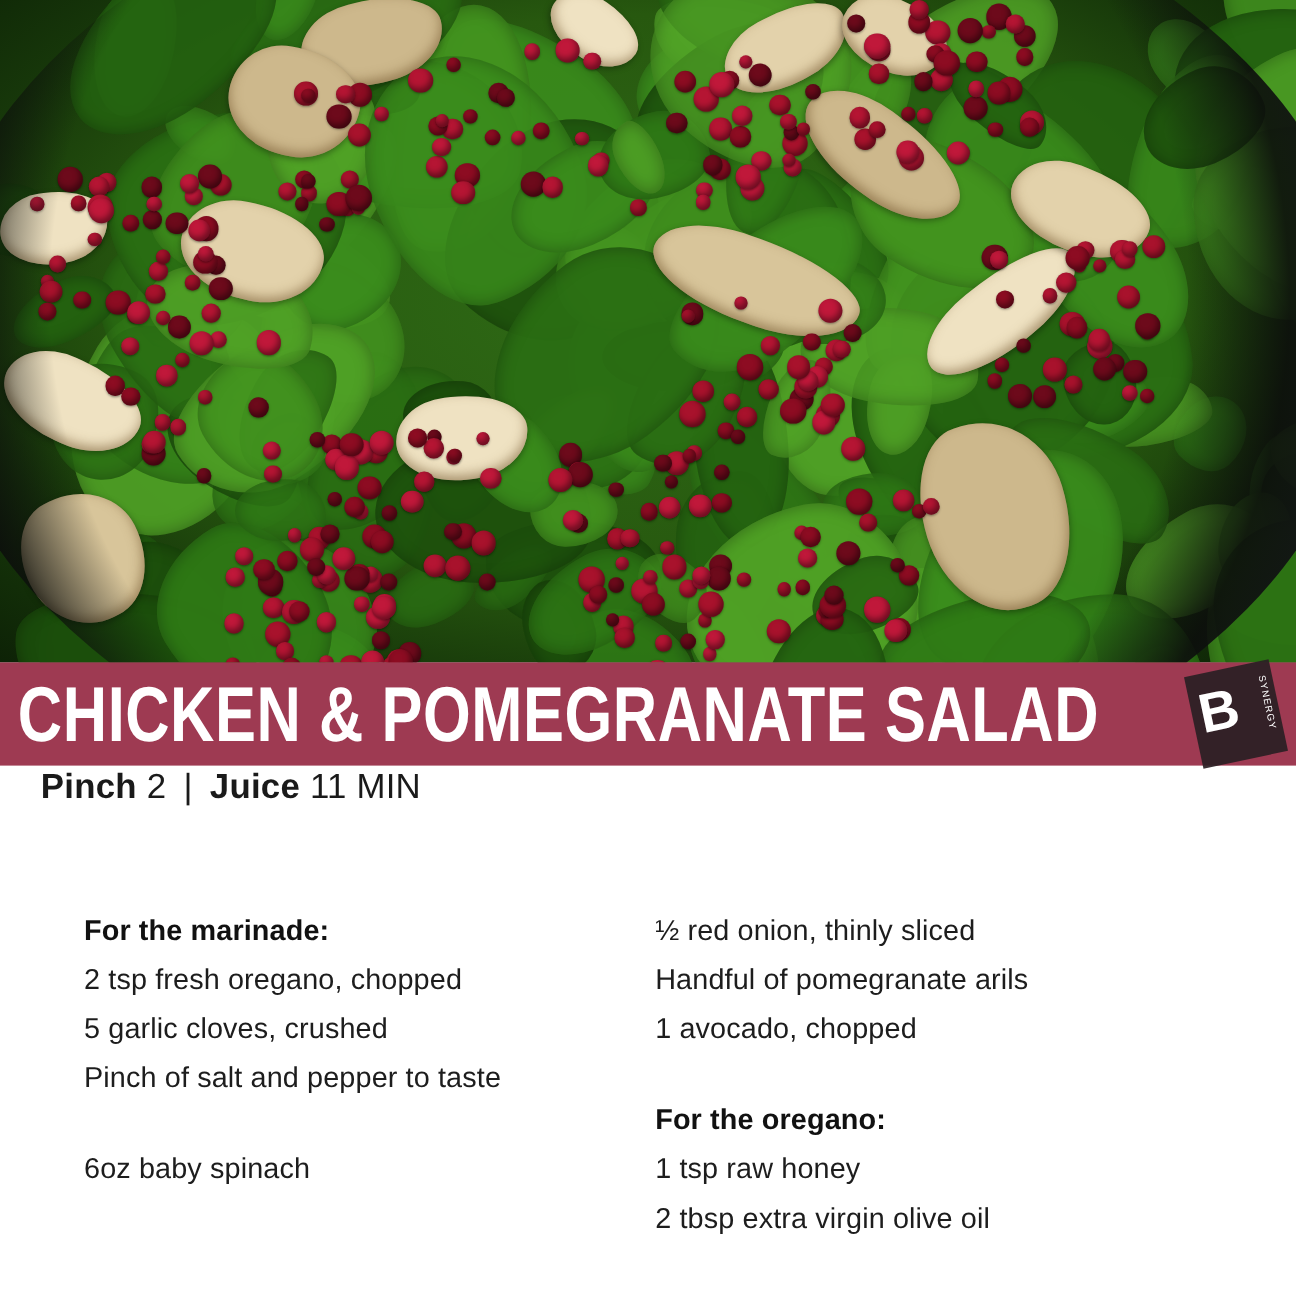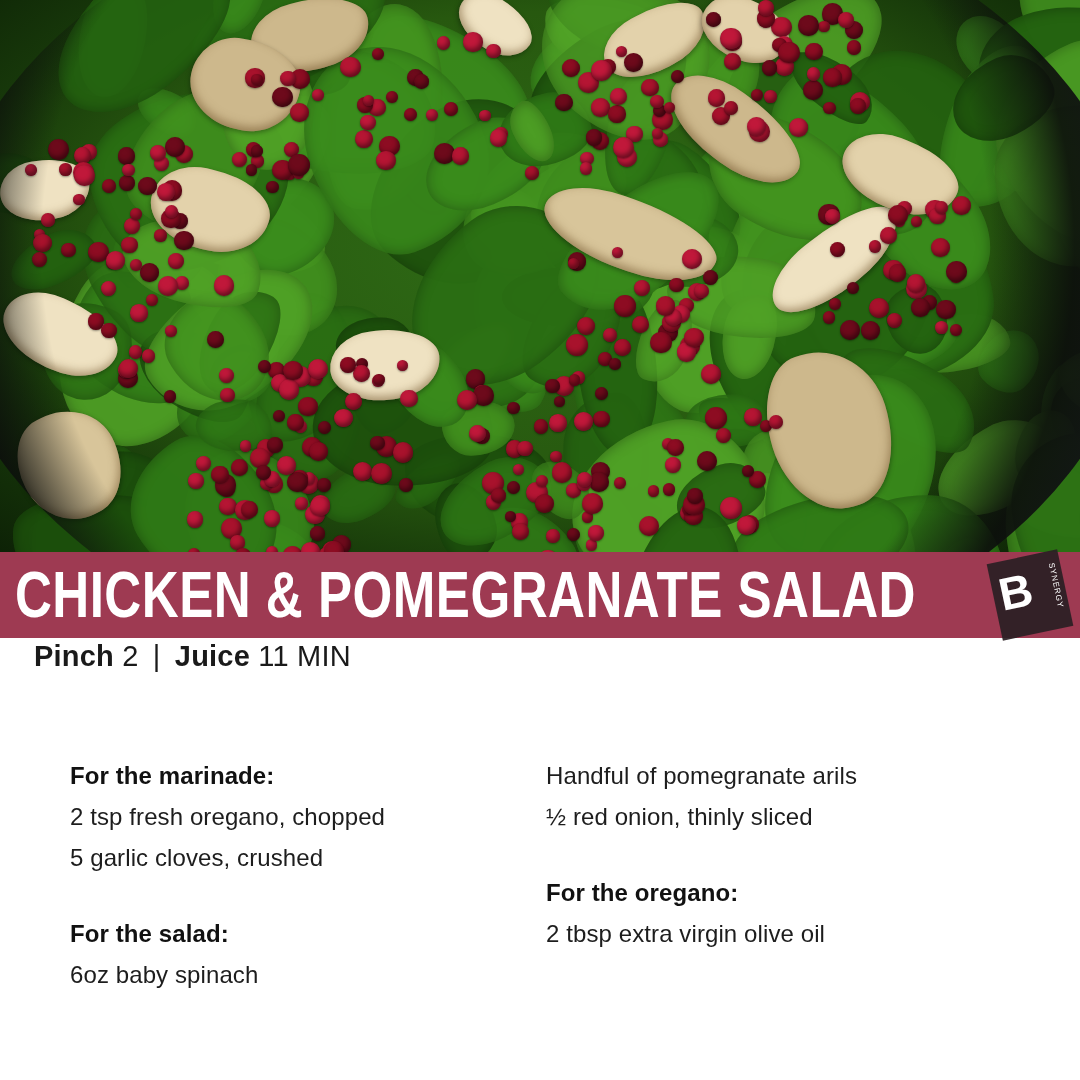--- a/index.html
+++ b/index.html
@@ -727,26 +727,28 @@
     <b>Juice</b>
     <span>11 MIN</span>
   </div>
 
 
   <div class="cols">
     <div class="col left" id="col-left">
         <div class="list-item head">For the marinade:</div>
         <div class="list-item">2 tsp fresh oregano, chopped</div>
         <div class="list-item">5 garlic cloves, crushed</div>
+        <div class="list-item">Pinch of salt and pepper to taste</div>
         <div class="list-item spacer"></div>
-        <div class="list-item head">For the salad:</div>
         <div class="list-item">6oz baby spinach</div>
       </div>
     <div class="col right" id="col-right">
+        <div class="list-item">½ red onion, thinly sliced</div>
         <div class="list-item">Handful of pomegranate arils</div>
-        <div class="list-item">½ red onion, thinly sliced</div>
+        <div class="list-item">1 avocado, chopped</div>
         <div class="list-item spacer"></div>
         <div class="list-item head">For the oregano:</div>
+        <div class="list-item">1 tsp raw honey</div>
         <div class="list-item">2 tbsp extra virgin olive oil</div>
       </div>
   </div>
 
 </div>
 
 </body></html>

